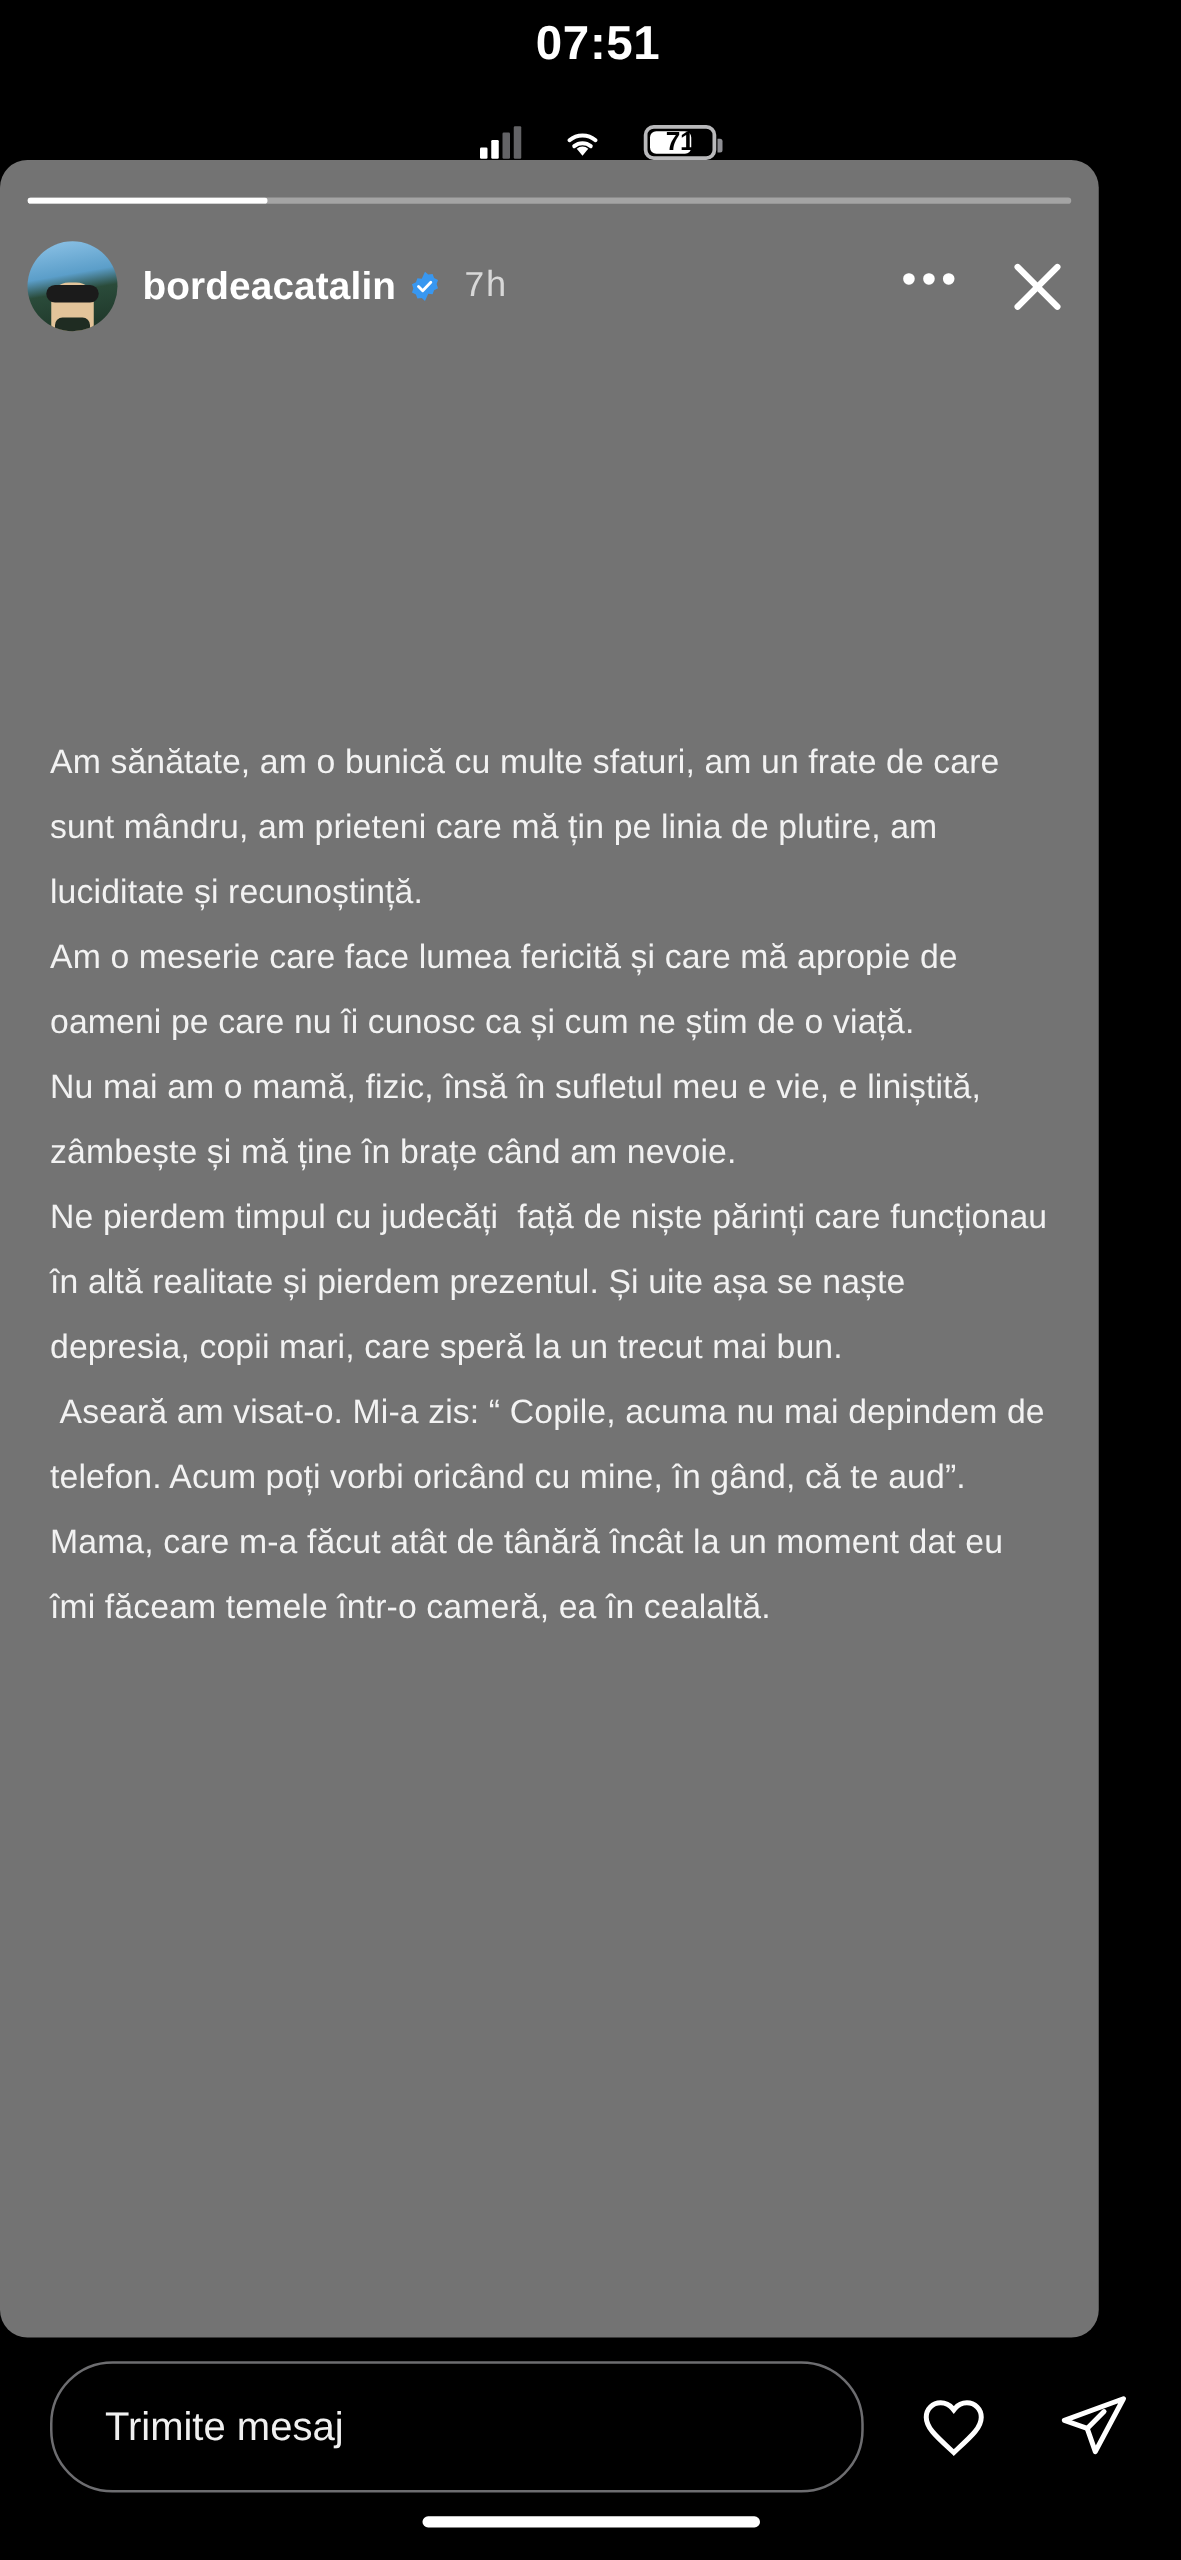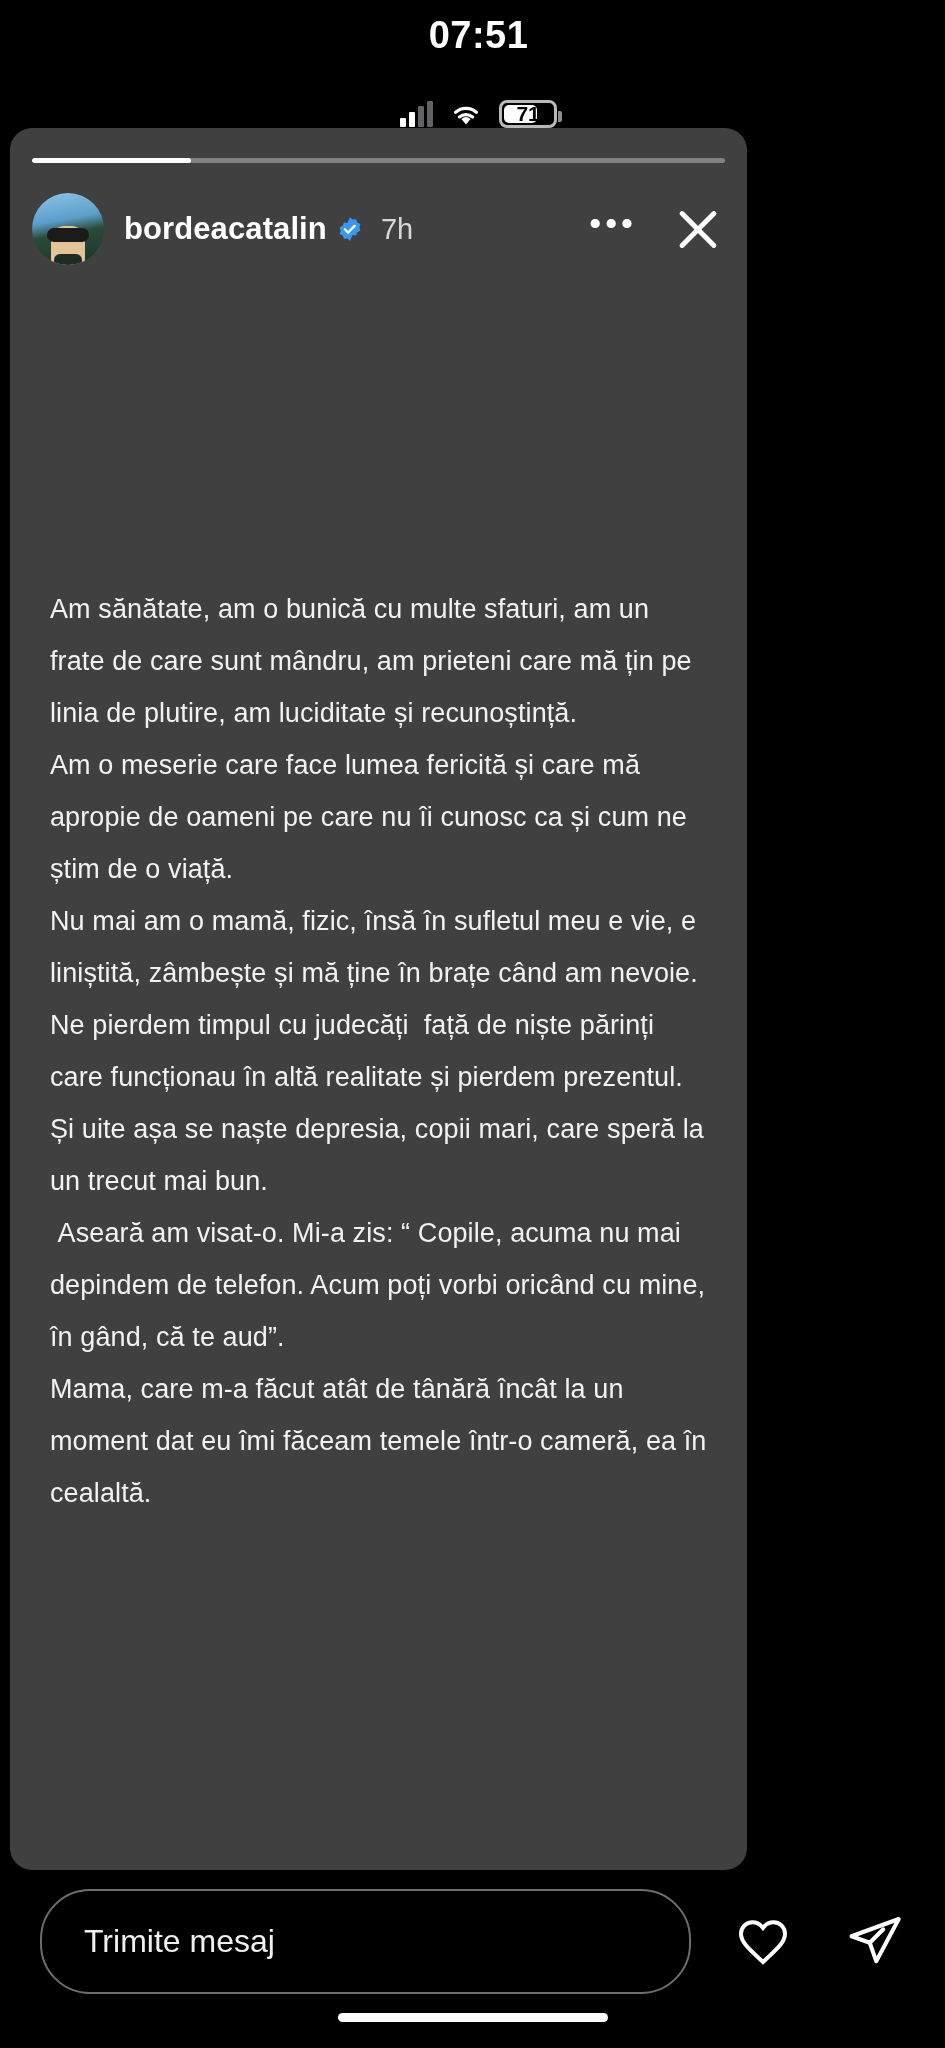--- a/index.html
+++ b/index.html
@@ -29,21 +29,21 @@
   }
   .status-time {
     font-size: 38px;
     font-weight: bold;
     letter-spacing: 0.5px;
     padding-top: 14px;
   }
   .status-right {
     display: flex;
     align-items: center;
-    gap: 16px;
+    gap: 32px;
     padding-top: 14px;
   }
   .signal-icon {
     display: flex;
     align-items: flex-end;
     gap: 3px;
     height: 26px;
   }
   .signal-icon i {
     display: block;
@@ -90,24 +90,24 @@
     font-weight: bold;
     color: #000;
     z-index: 2;
     letter-spacing: -0.3px;
   }
 
   
   .story-card {
     position: absolute;
     top: 128px;
-    left: 10px;
-    width: 737px;
+    left: 0;
+    width: 879px;
     height: 1742px;
-    background: #404040;
+    background: #737373;
     border-radius: 22px;
     overflow: hidden;
   }
 
   .progress-row {
     position: absolute;
     top: 30px;
     left: 22px;
     right: 22px;
     height: 5px;
@@ -185,20 +185,21 @@
     width: 26px;
     height: 26px;
     position: relative;
     display: inline-block;
     flex: 0 0 auto;
   }
   .timestamp {
     margin-left: 18px;
     color: #d8d8d8;
     font-size: 29px;
+    font-family: Liberation Mono, monospace;
   }
   .header-spacer { flex: 1; }
   .more-btn {
     color: #fff;
     font-size: 34px;
     letter-spacing: 4px;
     line-height: 1;
     padding: 8px 10px 20px 10px;
   }
   .close-btn {

